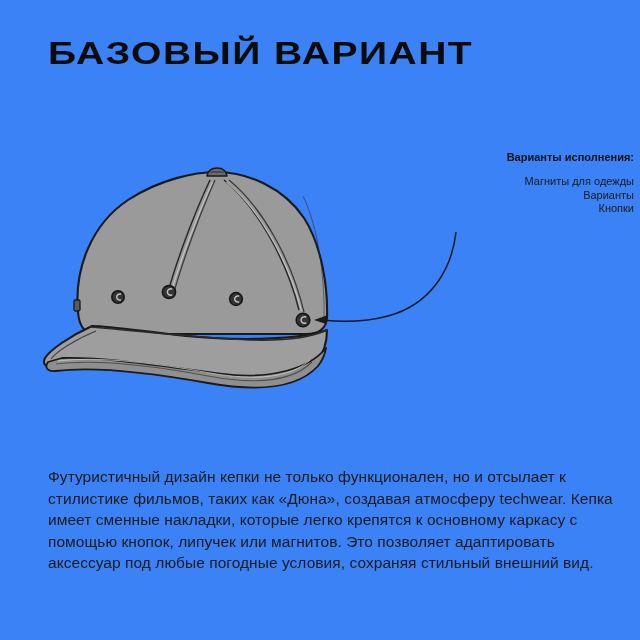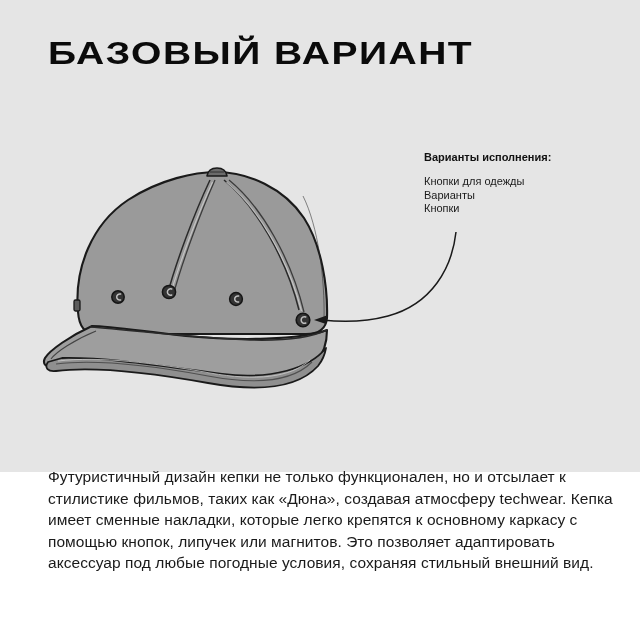--- a/index.html
+++ b/index.html
@@ -11,22 +11,22 @@
     width: 640px;
     height: 640px;
     overflow: hidden;
     font-family: "Liberation Sans", sans-serif;
     color: #111111;
     position: relative;
   }
   .slide {
     position: relative;
     width: 640px;
-    height: 472px;
-    background: #e5e5e5;
+    height: 640px;
+    background: #3b82f6;
   }
 
   
   .title {
     position: absolute;
     left: 48px;
     top: 34px;
     font-family: "Liberation Sans", sans-serif;
     font-weight: bold;
     font-size: 32px;
@@ -47,20 +47,21 @@
     height: 640px;
     pointer-events: none;
   }
 
   
   .callout {
     position: absolute;
     left: 424px;
     top: 150px;
     width: 210px;
+    text-align: right;
   }
   .callout-title {
     font-family: "Liberation Sans", sans-serif;
     font-weight: bold;
     font-size: 11px;
     line-height: 14px;
     color: #111111;
     margin: 0 0 11px 0;
     white-space: nowrap;
   }
@@ -203,21 +204,21 @@
 
     <g>
       <path d="M 456 232 C 452 268, 432 304, 388 316 C 362 323, 340 322, 322 320" fill="none" stroke="#1a1a1a" stroke-width="1.5"></path>
       <path d="M 314 320 L 328 315 L 326 324 Z" fill="#1a1a1a"></path>
     </g>
   </svg>
 
   <div class="callout">
     <div class="callout-title">Варианты исполнения:</div>
     <ul class="callout-list">
-      <li>Кнопки для одежды</li>
+      <li>Магниты для одежды</li>
       <li>Варианты</li>
       <li>Кнопки</li>
     </ul>
   </div>
 
   <p class="body-copy">Футуристичный дизайн кепки не только функционален, но и отсылает к стилистике фильмов, таких как «Дюна», создавая атмосферу techwear. Кепка имеет сменные накладки, которые легко крепятся к основному каркасу с помощью кнопок, липучек или магнитов. Это позволяет адаптировать аксессуар под любые погодные условия, сохраняя стильный внешний вид.</p>
 
 </div>
 
 </body></html>

